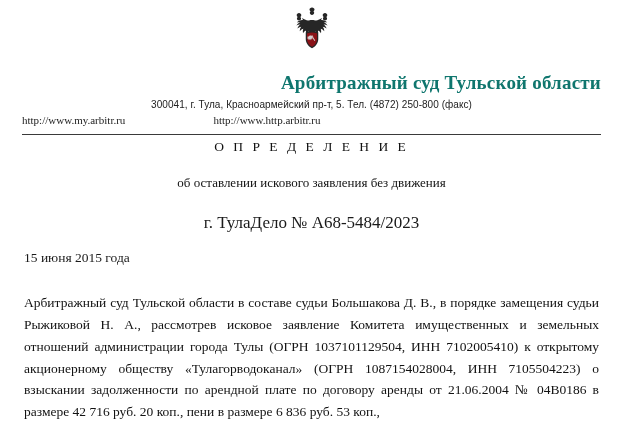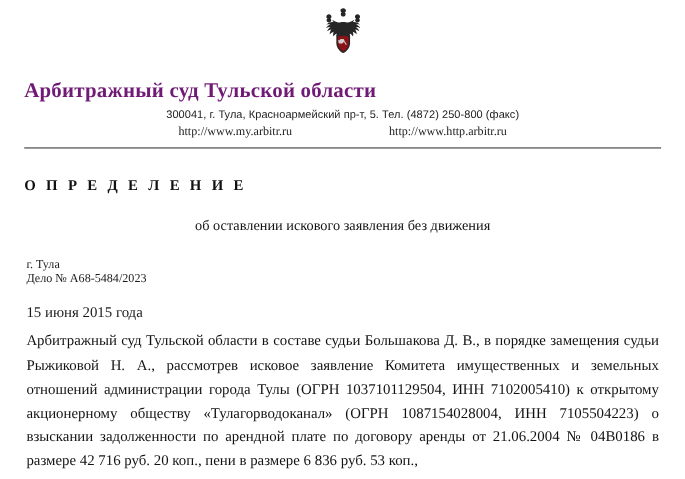--- a/index.html
+++ b/index.html
@@ -30,87 +30,86 @@
     height: 62px;
   }
   .emblem {
     width: 60px;
     height: 58px;
     display: block;
   }
 
   
   .court-title {
-    text-align: left;
+    text-align: right;
     font-family: "Liberation Serif", serif;
     font-size: 19px;
     font-weight: 700;
     letter-spacing: 0.2px;
     margin-top: 4px;
-    color: #701a75;
+    color: #0f766e;
   }
   .court-address {
     text-align: center;
     font-family: "Liberation Sans", sans-serif;
     font-size: 10px;
     color: #222222;
     margin-top: 5px;
     letter-spacing: 0.05px;
   }
   .site-row {
     display: flex;
-    justify-content: center;
+    justify-content: flex-start;
     gap: 88px;
     font-family: "Liberation Serif", serif;
     font-size: 11px;
     color: #222222;
     margin-top: 4px;
   }
 
   .rule {
     border: none;
     border-top: 1px solid #3a3a3a;
     margin: 8px 0 0 0;
   }
 
   
   .doc-type {
-    text-align: left;
+    text-align: center;
     font-size: 13.5px;
-    font-weight: 700;
+    font-weight: 400;
     letter-spacing: 3px;
-    margin-top: 26px;
+    margin-top: 4px;
     color: #111111;
   }
   .doc-sub {
     text-align: center;
     font-size: 13px;
     margin-top: 20px;
     color: #111111;
   }
 
   
   .meta-row {
     display: flex;
-    justify-content: flex-start;
+    justify-content: center;
     align-items: baseline;
     margin-top: 22px;
-    font-size: 11px;
+    font-size: 17px;
     padding: 0 2px;
-    flex-direction: column;
   }
   .meta-date {
     margin-top: 17px;
     font-size: 13.5px;
     padding: 0 2px;
   }
 
   
   .body-text {
-    margin-top: 7px;
+    margin-top: 26px;
     font-size: 13.5px;
     line-height: 1.62;
     text-align: justify;
     text-align-last: left;
     padding: 0 2px;
     color: #121212;
   }
   .body-text p {
     margin: 0;
   }

